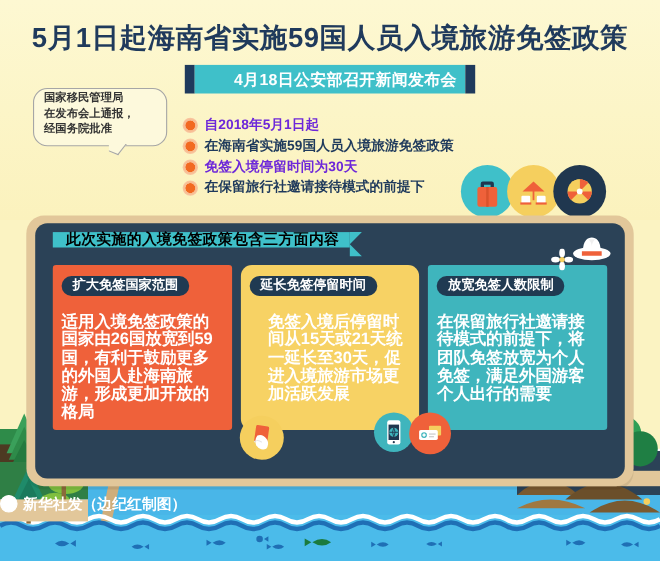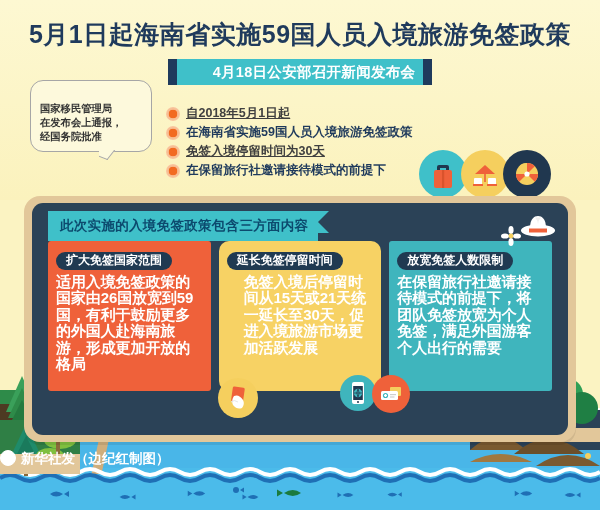--- a/index.html
+++ b/index.html
@@ -27,77 +27,77 @@
   }
   .subbanner .cap{width:9px;height:26px;background:#1f3a5c;flex:0 0 auto;}
   .subbanner .mid{flex:1 1 auto;height:26px;background:#3fc0c9;display:flex;
     align-items:center;justify-content:center;color:#ffffff;font-size:14.5px;
     font-weight:bold;letter-spacing:.3px;padding-left:28px;}
 
   
   .bubble{
     position:absolute;left:30px;top:80px;width:122px;z-index:6;
     background:#fdf9dc;border:1.6px solid #a6a6a6;border-radius:13px;
-    padding:21px 8px 7px 9px;box-sizing:border-box;
+    padding:2px 8px 7px 9px;box-sizing:border-box;
   }
   .bubble p{margin:0;font-size:10.3px;line-height:14px;color:#333333;font-weight:bold;}
   .bubble .tail{
     position:absolute;left:68px;bottom:-13px;width:18px;height:14px;overflow:hidden;
   }
   .bubble .tail:before{
     content:"";position:absolute;left:0;top:-10px;width:14px;height:18px;
     background:#fdf9dc;border-right:1.6px solid #a6a6a6;border-bottom:1.6px solid #a6a6a6;
     transform:rotate(22deg) skewX(-16deg);
   }
 
   
   .bullets{position:absolute;left:166px;top:104px;z-index:6;}
   .blrow{display:flex;align-items:center;height:19px;}
   .dot{width:14px;height:14px;border-radius:50%;flex:0 0 auto;margin-right:6px;
     background:radial-gradient(circle at 50% 50%,#f26a21 0%,#f26a21 42%,#f7b98c 46%,#fbd9bd 100%);}
   .bltext{font-size:12.5px;font-weight:bold;line-height:19px;white-space:nowrap;color:#1f3a5c;}
-  .bltext.hl{color:#404040;text-decoration:underline;}
+  .bltext.hl{color:#6d28d9;}
 
   
   .tico{position:absolute;border-radius:50%;z-index:4;}
   #tico1{left:419px;top:150px;width:48px;height:48px;background:#3fc0c9;}
   #tico2{left:461px;top:150px;width:48px;height:48px;background:#f5cf5e;}
   #tico3{left:503px;top:150px;width:48px;height:48px;background:#20374f;}
 
   
   .board-frame{
     position:absolute;left:24px;top:196px;width:552px;height:246px;
     background:#e2c79a;border-radius:16px;z-index:8;
     box-shadow:0 3px 0 rgba(0,0,0,.08);
   }
   .board{
     position:absolute;left:32px;top:203px;width:536px;height:232px;
     background:#2b4257;border-radius:11px;z-index:9;overflow:hidden;
   }
   .board-title{
-    position:absolute;left:48px;top:211px;height:30px;z-index:12;
+    position:absolute;left:48px;top:211px;height:14px;z-index:12;
     background:#3fc0c9;display:flex;align-items:center;padding:0 10px 0 12px;
-    color:#0c4a6e;font-size:13.5px;font-weight:bold;letter-spacing:.3px;
+    color:#000000;font-size:13.5px;font-weight:bold;letter-spacing:.3px;
   }
   .board-title .notch{
     position:absolute;right:-11px;top:0;width:0;height:0;
     border-top:11px solid #3fc0c9;border-bottom:11px solid #3fc0c9;
     border-right:11px solid transparent;
   }
 
   
   .cards{position:absolute;left:48px;top:241px;width:504px;height:150px;
     display:flex;gap:8px;z-index:11;}
   .card{flex:1 1 0;border-radius:3px;padding:9px 8px 6px 8px;box-sizing:border-box;position:relative;}
   .card.c1{background:#ef613a;}
   .card.c2{background:#f7d264;border-radius:10px;}
   .card.c3{background:#3fb5bd;}
   .card .chip{
     display:inline-block;background:#203a52;color:#ffffff;border-radius:11px;
-    padding:2.5px 10px;font-size:12px;font-weight:bold;line-height:1.1;margin-bottom:4px;
+    padding:2.5px 10px;font-size:12px;font-weight:bold;line-height:1.1;margin-bottom:16px;
   }
   .card .body{font-size:15px;line-height:16.5px;font-weight:bold;color:#ffffff;
     letter-spacing:-.1px;word-break:break-all;}
   .card.c2 .body{color:#ffffff;margin-left:17px;}
 
   
   .hat{position:absolute;left:516px;top:214px;width:44px;height:26px;z-index:13;}
   .flower{position:absolute;left:501px;top:226px;width:20px;height:20px;z-index:14;}
 
   

